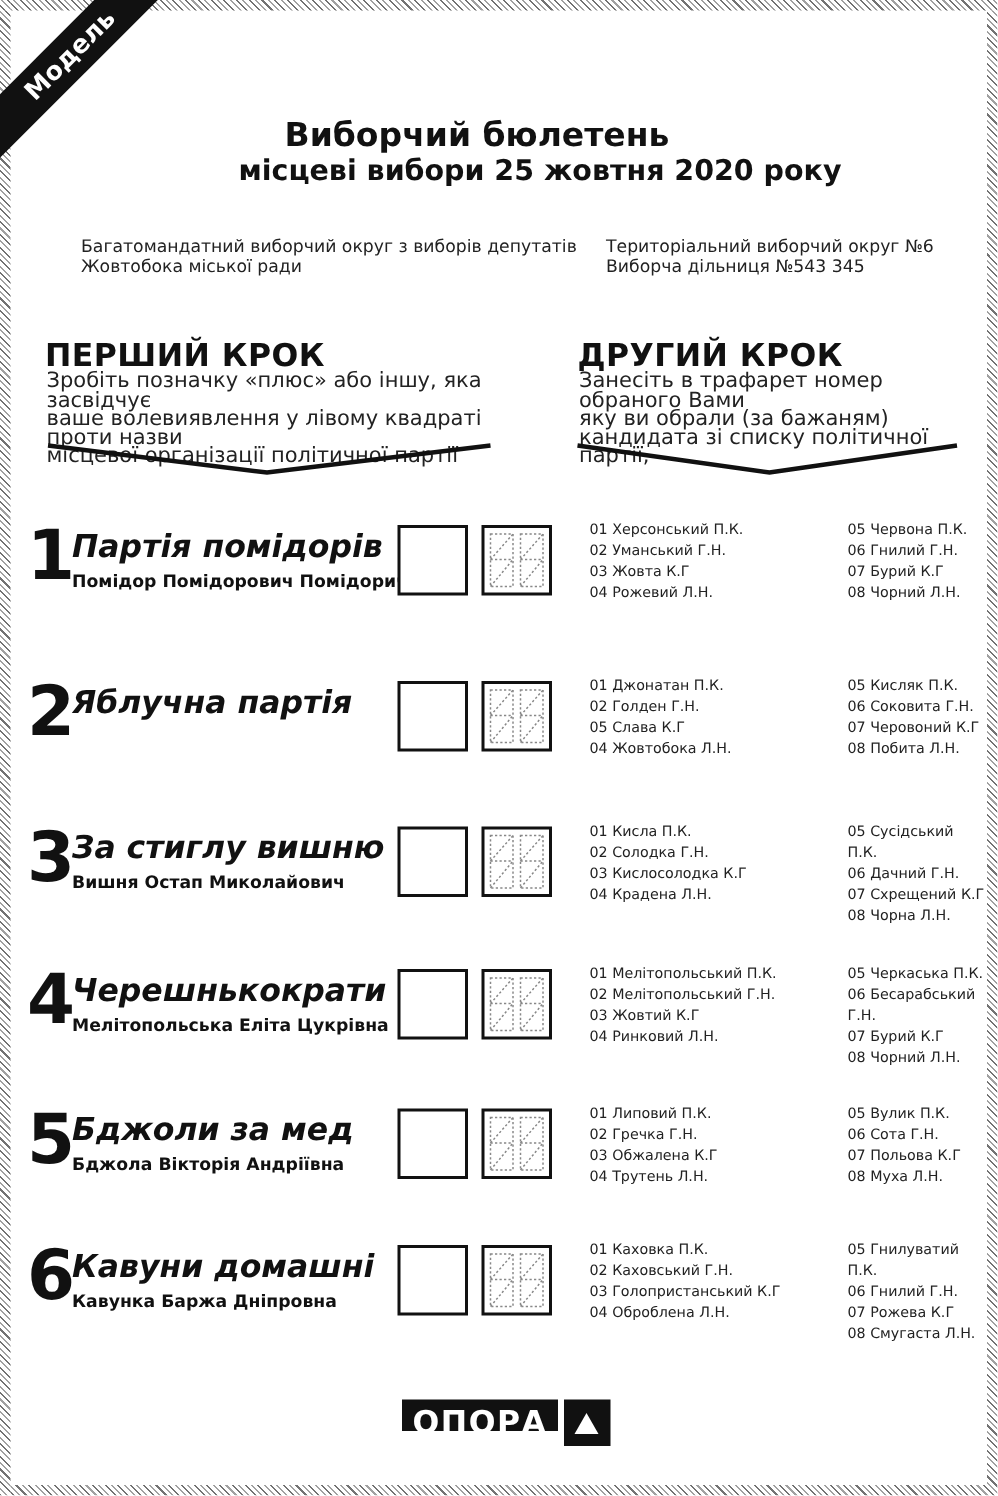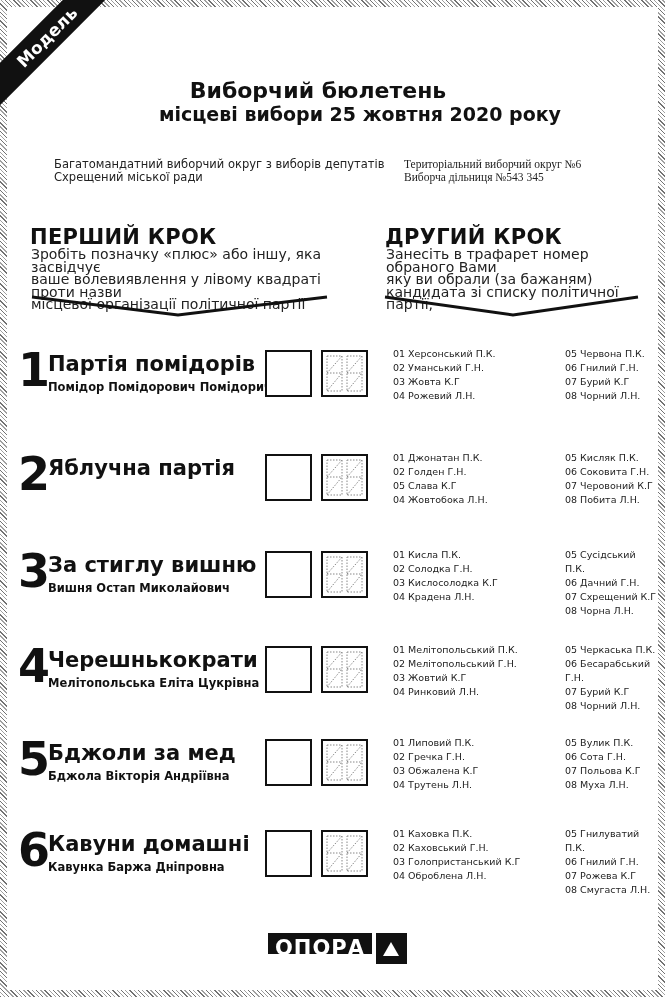--- a/index.html
+++ b/index.html
@@ -18,36 +18,36 @@
     background: #111; color: #fff; transform: rotate(-45deg);
     text-align: center; font-weight: bold; font-size: 17px; line-height: 30px;
   }
 
   .title { position: absolute; left: 0; width: 665px; text-align: center; font-weight: bold; }
   .title.main { top: 78px; font-size: 22px; left: 58px; width: 520px; }
   .title.sub { top: 103px; font-size: 19px; left: 60px; width: 600px; }
 
   .info { position: absolute; font-size: 11.5px; line-height: 13px; color: #222; margin-left: 21px; }
   .info.left { left: 33px; top: 158px; }
-  .info.right { left: 383px; top: 158px; font-family: Liberation Serif, serif; }
+  .info.right { left: 383px; top: 158px; }
 
   .step-h { position: absolute; font-weight: bold; font-size: 21px; letter-spacing: 0.3px; }
   .step-h.left { left: 30px; top: 225px; }
   .step-h.right { left: 385px; top: 225px; }
   .step-t { position: absolute; font-size: 14px; line-height: 12.5px; color: #222; }
   .step-t.left { left: 31px; top: 248px; width: 300px; }
   .step-t.right { left: 386px; top: 248px; width: 260px; }
 
   .chev { position: absolute; }
   .chev.left { left: 30px; top: 294px; }
   .chev.right { left: 383px; top: 294px; }
 
   .party { position: absolute; left: 18px; width: 640px; height: 60px; }
   .party .num { position: absolute; left: 0; top: -2px; font-weight: bold; font-size: 46px; line-height: 52px; }
-  .party .name { position: absolute; left: 30px; top: 6px; font-weight: bold; font-size: 21px; white-space: nowrap; }
+  .party .name { position: absolute; left: 30px; top: 6px; font-weight: bold; font-size: 21px; white-space: nowrap; font-style: italic; }
   .party .leader { position: absolute; left: 30px; top: 34px; font-weight: bold; font-size: 11.5px; white-space: nowrap; }
   .party .box { position: absolute; left: 247px; top: 4px; width: 47px; height: 47px; border: 2px solid #111; background: #fff; }
   .party .stencil { position: absolute; left: 303px; top: 4px; width: 47px; height: 47px; border: 2px solid #111; background: #fff; padding: 3px; }
   .party .stencil svg { display: block; }
   .cands { position: absolute; left: 375px; top: 1px; width: 265px; font-size: 9.5px; line-height: 14px; color: #222; }
   .cands .col { position: absolute; top: 0; }
   .cands .col.a { left: 0; }
   .cands .col.b { left: 172px; }
 
   .logo { position: absolute; left: 268px; top: 933px; height: 21px; display: flex; gap: 4px; }
@@ -59,21 +59,21 @@
 
 <div class="noise-border"></div>
 
 <div class="corner-ribbon">Модель</div>
 
 <div class="title main">Виборчий бюлетень</div>
 <div class="title sub">місцеві вибори 25 жовтня 2020 року</div>
 
 <div class="info left">
   <div>Багатомандатний виборчий округ з виборів депутатів</div>
-  <div>Схрещений міської ради</div>
+  <div>Жовтобока міської ради</div>
 </div>
 <div class="info right">
   <div>Територіальний виборчий округ №6</div>
   <div>Виборча дільниця №543 345</div>
 </div>
 
 <div class="step-h left">ПЕРШИЙ КРОК</div>
 <div class="step-t left">
   <div>Зробіть позначку «плюс» або іншу, яка засвідчує</div>
   <div>ваше волевиявлення у лівому квадраті проти назви</div>

